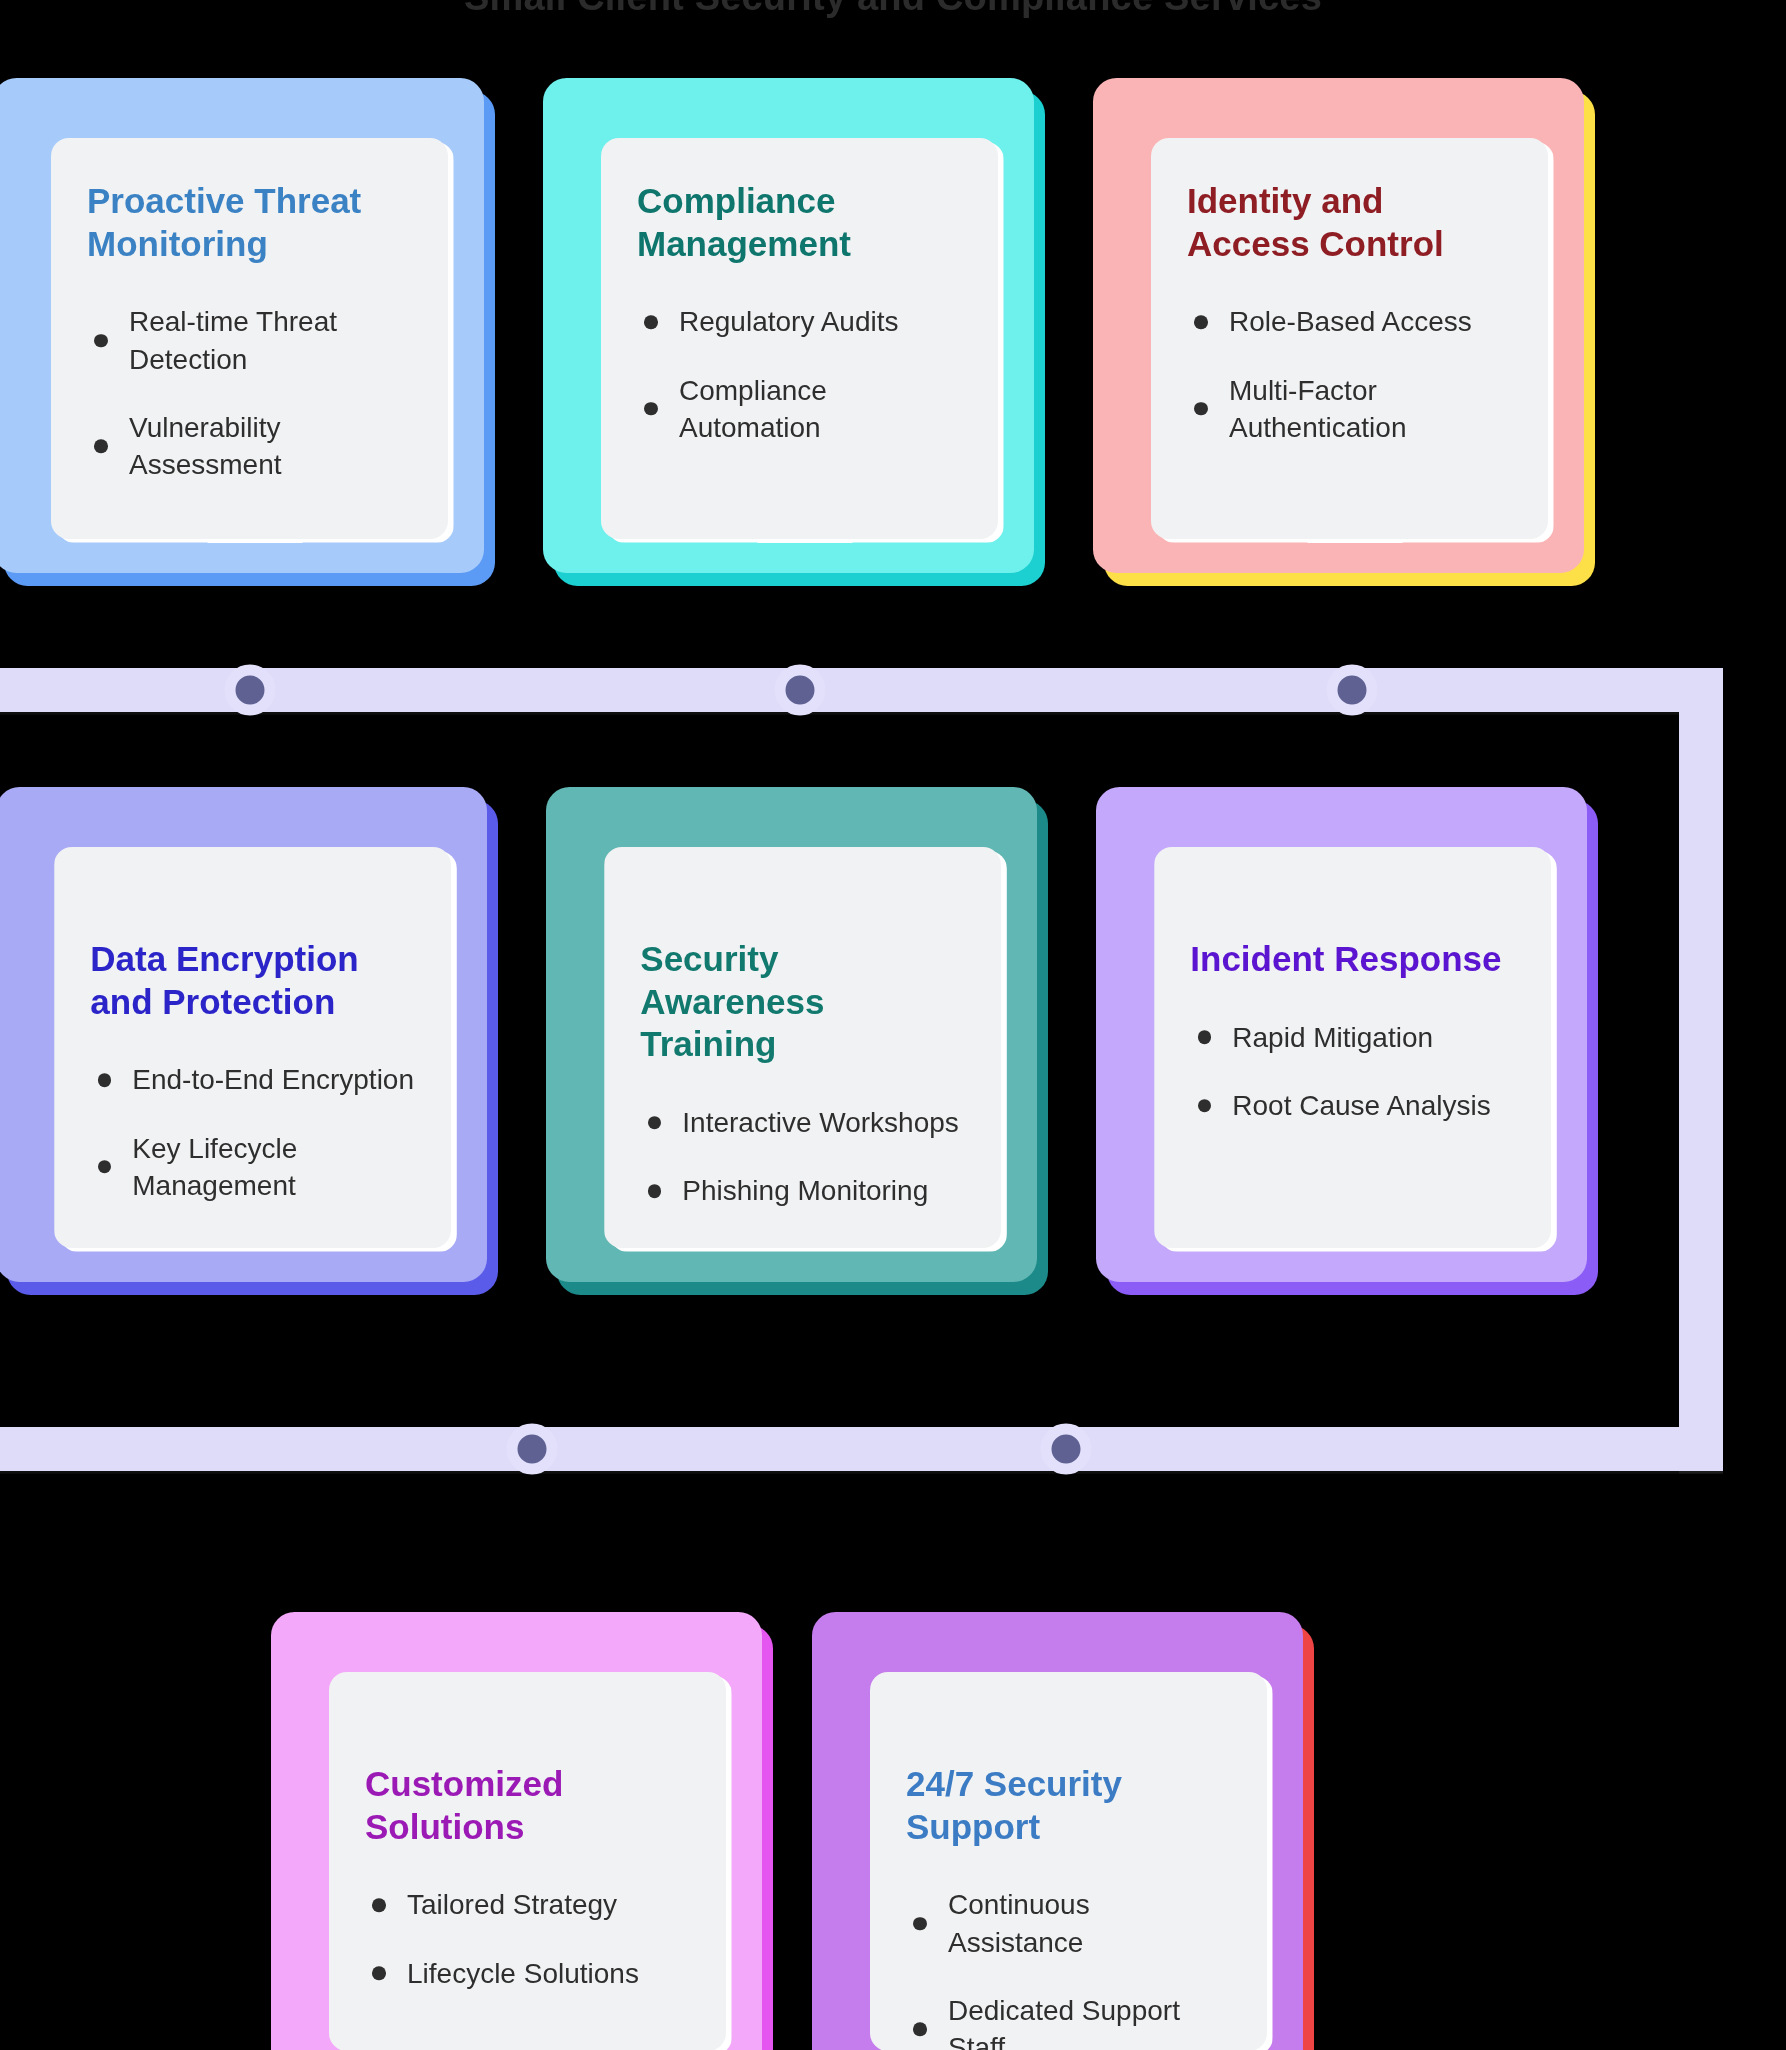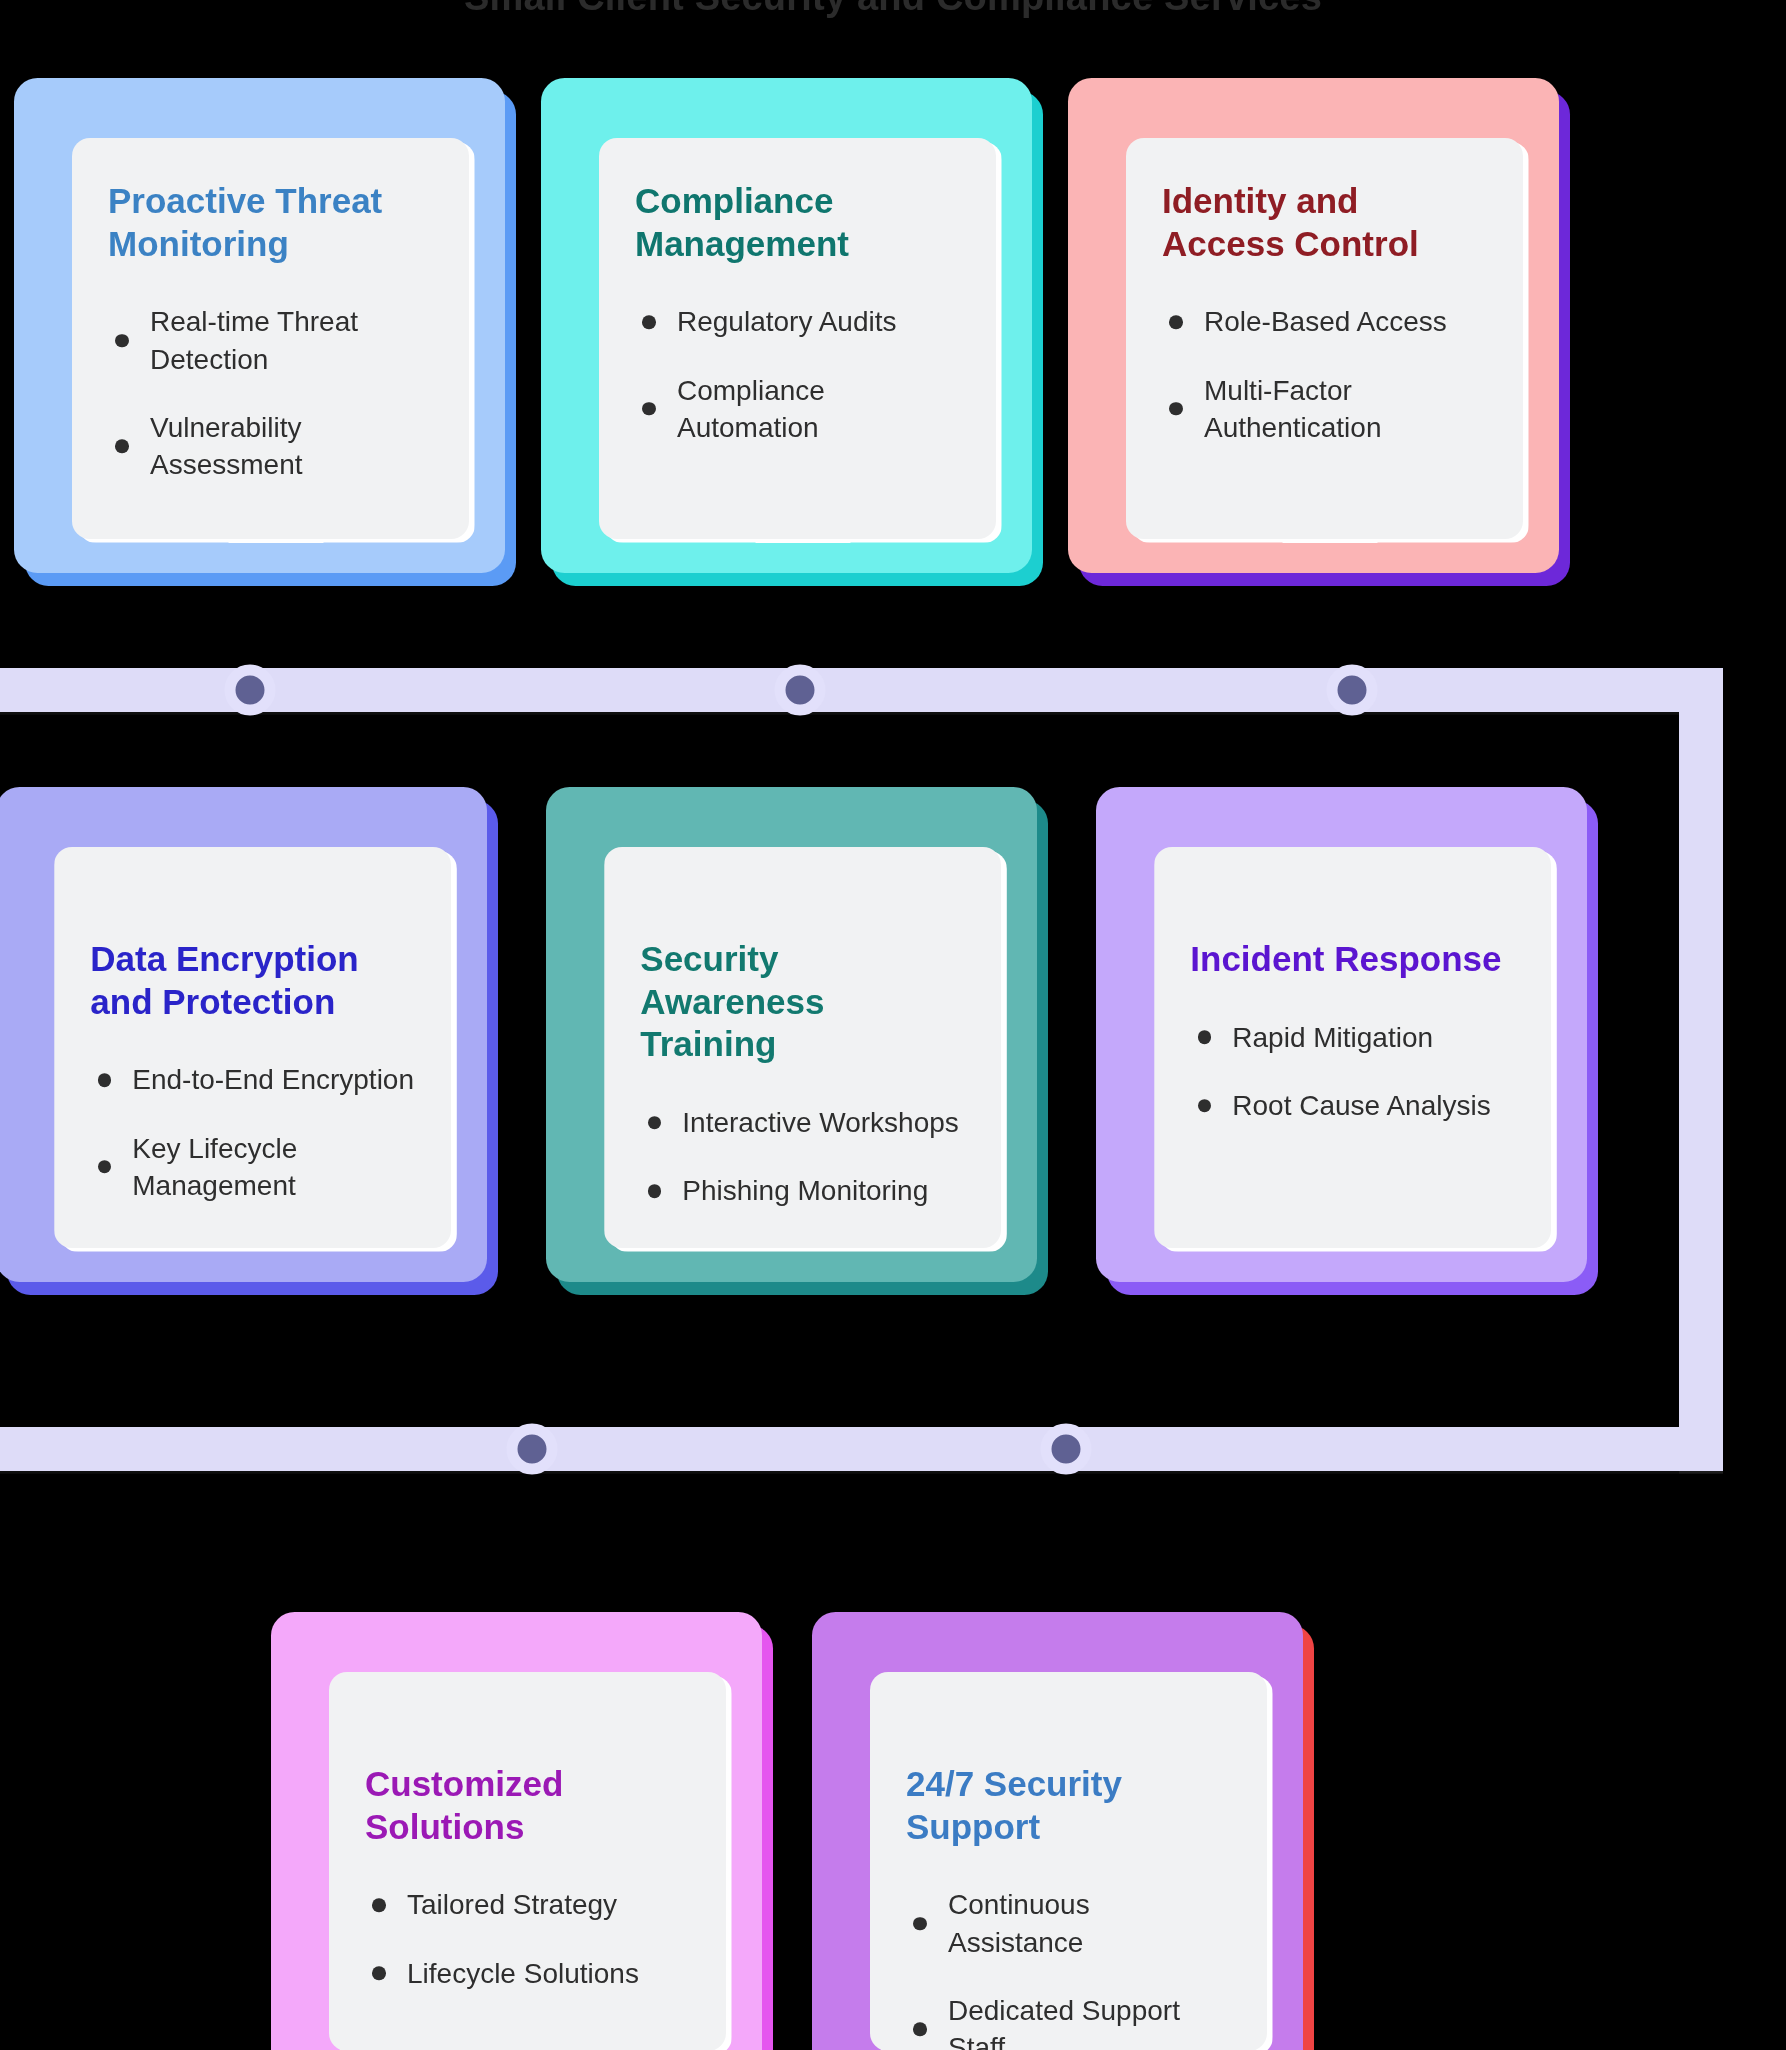--- a/index.html
+++ b/index.html
@@ -28,21 +28,21 @@
   #rail-v{ left:1679px; top:668px; width:44px;  height:803px; }
 
   .node{
     position:absolute; width:51px; height:51px; border-radius:50%;
     background:#5f6193; border:11.8px solid #e2e0fb;
     transform:translate(-50%,-50%);
   }
 
   
   .row{ position:absolute; display:flex; }
-  #row-1{ top:91px;  left:25px; gap:36px; }
+  #row-1{ top:91px;  left:4px; gap:59px; }
   #row-2{ top:800px;  left:7.3px; gap:59px;align-items:center; }
   #row-3{ top:1625px; left:282px; gap:50px; }
 
   
   .card{
     position:relative;
     width:491px;
     border-radius:23.6px;
     padding:47px;
   }
@@ -151,21 +151,21 @@
         <div class="rim notch-down"></div>
         <div class="panel notch-down">
           <div class="card-title" style="color: rgb(15, 118, 110);">Compliance Management</div>
           <ul class="bullets">
             <li>Regulatory Audits</li>
             <li>Compliance Automation</li>
           </ul>
         </div>
       </div>
     </div>
-    <div class="card" style="background: #6d28d9; --shade: #fbb4b5;">
+    <div class="card" style="background: #fde047; --shade: #fbb4b5;">
       <div class="face">
         <div class="rim notch-down"></div>
         <div class="panel notch-down">
           <div class="card-title" style="color: rgb(143, 29, 36);">Identity and Access Control</div>
           <ul class="bullets">
             <li>Role-Based Access</li>
             <li>Multi-Factor Authentication</li>
           </ul>
         </div>
       </div>

